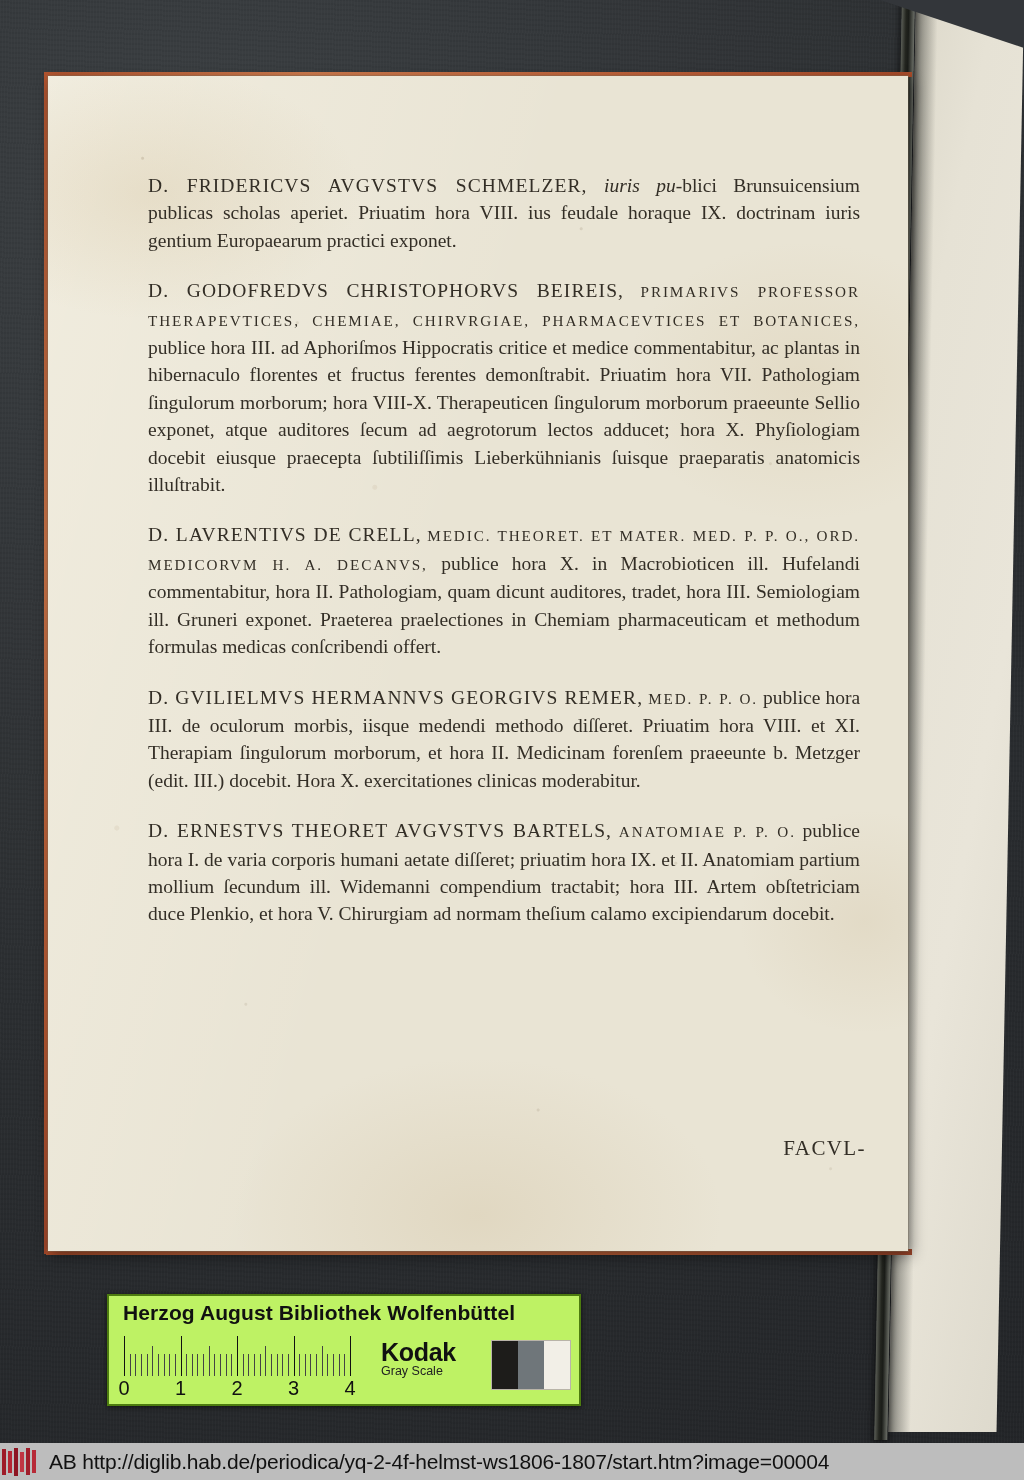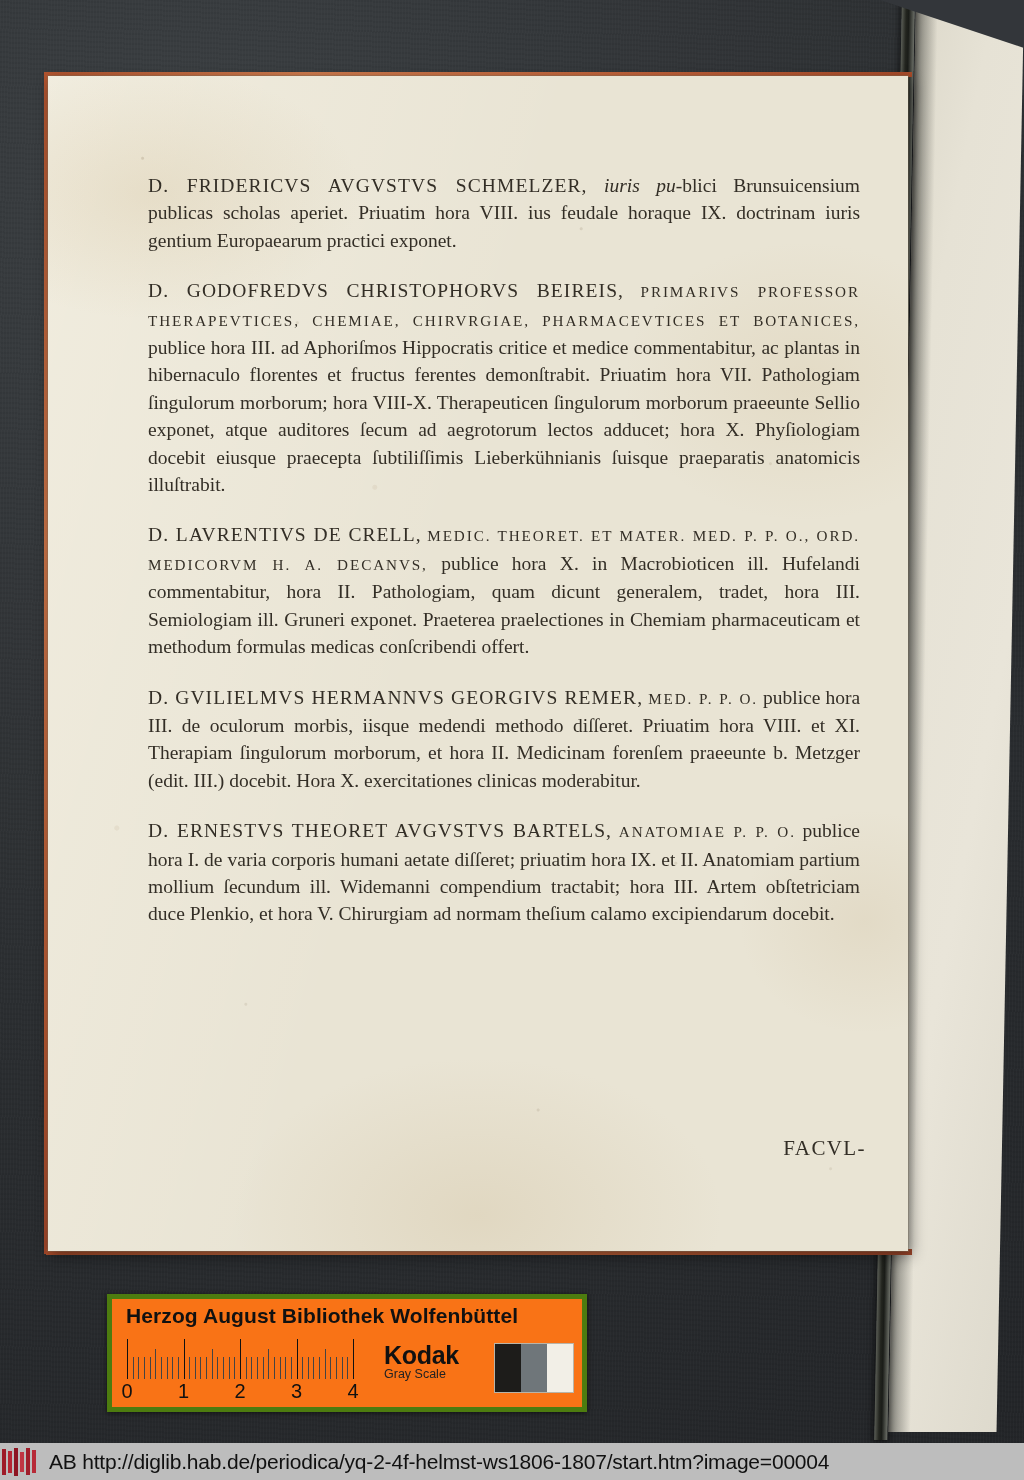--- a/index.html
+++ b/index.html
@@ -134,23 +134,23 @@
   }
   .blk{margin-top:23px;}
   .catchword{
     position:absolute;right:42px;top:1060px;
     font-size:21px;letter-spacing:1.4px;color:#332e26;
   }
 
   
   #card{
     position:absolute;left:107px;top:1294px;width:470px;height:108px;
-    background:#f97316;
+    background:#bef264;
     box-shadow:0 1px 5px rgba(0,0,0,.6);
-    border:5px solid #4d7c0f;
+    border:2px solid #4d7c0f;
   }
   #card .title{
     position:absolute;left:14px;top:5px;
     font-family:"Liberation Sans",sans-serif;
     font-weight:bold;font-size:21px;color:#111;letter-spacing:.1px;
   }
   #ruler{position:absolute;left:15px;top:40px;width:240px;height:62px;}
   #ruler .tick{position:absolute;bottom:22px;width:1px;background:#333;}
   #ruler .num{
     position:absolute;bottom:-2px;font-family:"Liberation Sans",sans-serif;
@@ -224,21 +224,21 @@
 
     <div class="para body blk">
       <span class="caps">D. GODOFREDVS CHRISTOPHORVS BEIREIS,</span>
       <span class="smallcaps">PRIMARIVS PROFESSOR THERAPEVTICES, CHEMIAE, CHIRVRGIAE, PHARMACEVTICES ET BOTANICES,</span>
       <span>publice hora III. ad Aphoriſmos Hippocratis critice et medice commentabitur, ac plantas in hibernaculo florentes et fructus ferentes demonſtrabit. Priuatim hora VII. Pathologiam ſingulorum morborum; hora VIII-X. Therapeuticen ſingulorum morborum praeeunte Sellio exponet, atque auditores ſecum ad aegrotorum lectos adducet; hora X. Phyſiologiam docebit eiusque praecepta ſubtiliſſimis Lieberkühnianis ſuisque praeparatis anatomicis illuſtrabit.</span>
     </div>
 
     <div class="para body blk">
       <span class="caps">D. LAVRENTIVS DE CRELL,</span>
       <span class="smallcaps">MEDIC. THEORET. ET MATER. MED. P. P. O., ORD. MEDICORVM H. A. DECANVS,</span>
-      <span>publice hora X. in Macrobioticen ill. Hufelandi commentabitur, hora II. Pathologiam, quam dicunt generalem, tradet, hora III. Semiologiam ill. Gruneri exponet.  Praeterea praelectiones in Chemiam pharmaceuticam et methodum formulas medicas conſcribendi offert.</span>
+      <span>publice hora X. in Macrobioticen ill. Hufelandi commentabitur, hora II. Pathologiam, quam dicunt auditores, tradet, hora III. Semiologiam ill. Gruneri exponet.  Praeterea praelectiones in Chemiam pharmaceuticam et methodum formulas medicas conſcribendi offert.</span>
     </div>
 
     <div class="para body blk">
       <span class="caps">D. GVILIELMVS HERMANNVS GEORGIVS REMER,</span>
       <span class="smallcaps">MED. P. P. O.</span>
       <span>publice hora III. de oculorum morbis, iisque medendi methodo diſſeret.  Priuatim hora VIII. et XI. Therapiam ſingulorum morborum, et hora II. Medicinam forenſem praeeunte b. Metzger (edit. III.) docebit.  Hora X. exercitationes clinicas moderabitur.</span>
     </div>
 
     <div class="para body blk">
       <span class="caps">D. ERNESTVS THEORET AVGVSTVS BARTELS,</span>

